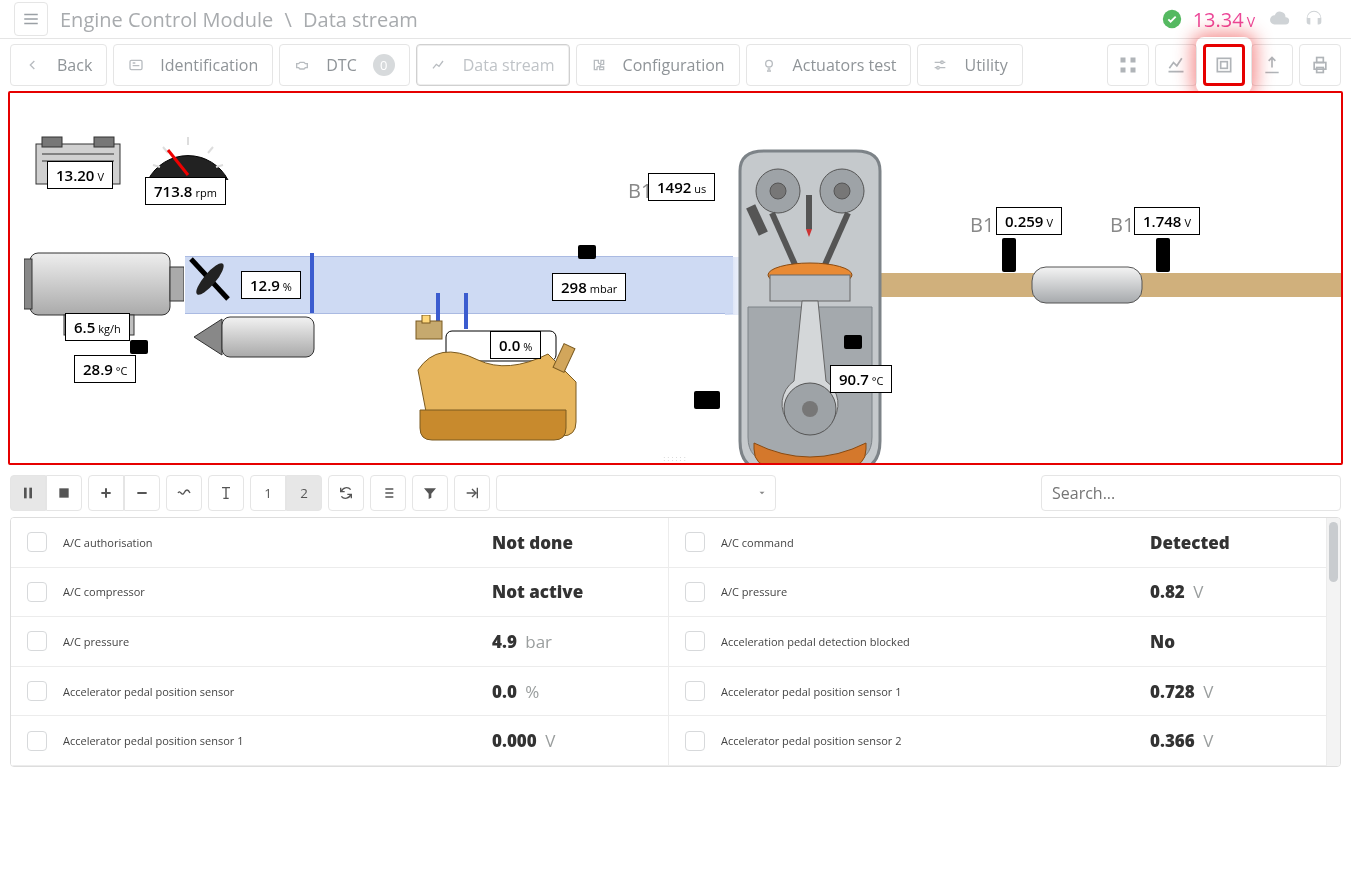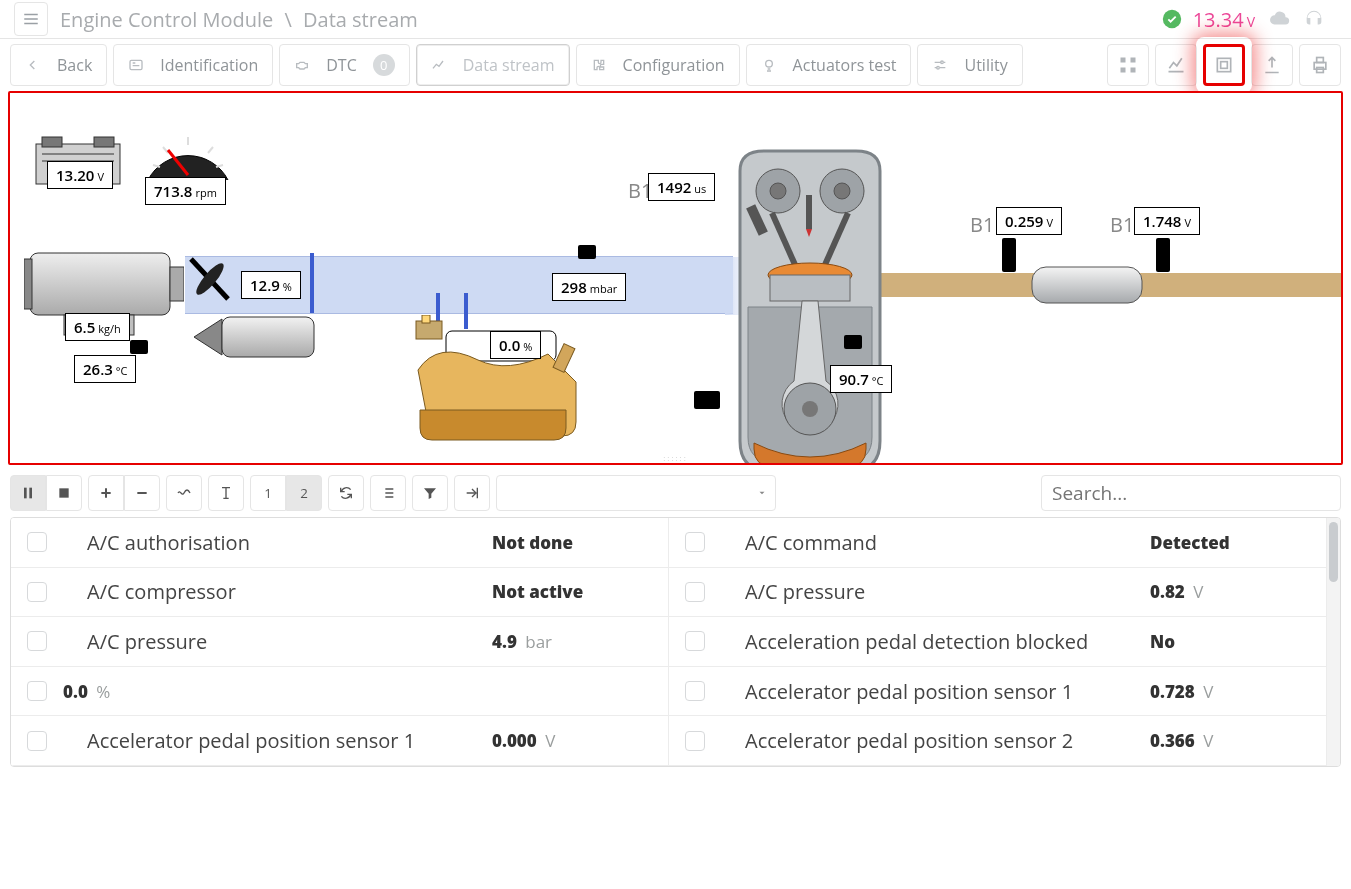--- a/index.html
+++ b/index.html
@@ -71,30 +71,30 @@
   .lbtn{width:36px;height:36px;border:1px solid var(--border);border-radius:4px;background:#fff;display:inline-flex;align-items:center;justify-content:center;color:#555;}
   .lbtn svg{width:16px;height:16px;}
   .lbtn.active{background:#e7e7e7;}
   .seg{display:flex;}
   .seg .lbtn{border-radius:0;}
   .seg .lbtn:first-child{border-radius:4px 0 0 4px;}
   .seg .lbtn:last-child{border-radius:0 4px 4px 0;}
   .combo{flex:0 0 280px;height:36px;border:1px solid var(--border);border-radius:4px;background:#fff;display:flex;align-items:center;padding:0 8px;color:#888;justify-content:flex-end;}
   .combo svg{width:10px;height:10px;}
   .listbar .flex{flex:1;}
-  .search{width:300px;height:36px;border:1px solid var(--border);border-radius:4px;padding:0 10px;font-size:19px;color:#666;}
+  .search{width:300px;height:36px;border:1px solid var(--border);border-radius:4px;padding:0 10px;font-size:16px;color:#666;}
 
   
   .grid{display:flex;margin:0 10px;border:1px solid var(--panel-border);border-radius:4px;height:250px;overflow:hidden;}
   .col{flex:1;display:flex;flex-direction:column;}
   .col:first-child{border-right:1px solid var(--row-border);}
   .row{display:flex;align-items:center;height:50px;padding:0 16px;border-bottom:1px solid var(--row-border);background:#fff;}
   .row:nth-child(odd){background:#fff;}
   .row .chk{width:20px;height:20px;border:1px solid #d7d9db;border-radius:4px;margin-right:16px;flex:0 0 20px;}
-  .row .nm{flex:1;font-size:20px;color:#444;margin-left:24px;}
+  .row .nm{flex:1;font-size:11px;color:#444;}
   .row .val{flex:0 0 160px;font-size:17px;color:#333;font-weight:600;}
   .row .val .u{color:#9a9e9e;font-weight:400;margin-left:4px;}
   .scrollbar{width:14px;background:#f3f3f3;border-left:1px solid var(--row-border);position:relative;}
   .scrollbar .thumb{position:absolute;left:2px;right:2px;top:4px;height:60px;background:#c9cccf;border-radius:6px;}
 </style>
 </head>
 <body>
 
 <div class="appbar">
   <button class="menu-btn">
@@ -267,21 +267,21 @@
             <stop offset="0" stop-color="#eee"></stop>
             <stop offset="1" stop-color="#aaa"></stop>
           </linearGradient>
         </defs>
     </svg>
     <div class="nub" style="left:120px;top:247px;"></div>
     <div class="dbox" style="left:55px;top:180px;margin-top:40px;">
       <span>6.5</span><span class="u">kg/h</span>
     </div>
     <div class="dbox" style="left:64px;top:262px;">
-      <span>26.3</span><span class="u">°C</span>
+      <span>28.9</span><span class="u">°C</span>
     </div>
 
     <svg class="svgpos" style="left:176px;top:158px;width:50px;height:60px" viewBox="0 0 50 60">
       <line x1="5" y1="8" x2="42" y2="48" stroke="#000" stroke-width="5"></line>
       <ellipse cx="24" cy="28" rx="6" ry="20" fill="#222" transform="rotate(40 24 28)"></ellipse>
     </svg>
     <svg class="svgpos" style="left:182px;top:216px;width:130px;height:56px" viewBox="0 0 130 56">
       <polygon points="2,28 30,10 30,46" fill="#888" stroke="#333"></polygon>
       <rect x="30" y="8" width="92" height="40" rx="8" fill="url(#g2)" stroke="#333"></rect>
       <defs>
@@ -462,20 +462,21 @@
         <span class="nm">A/C compressor</span>
         <span class="val"><b>Not active</b><span class="u"></span></span>
       </div>
       <div class="row">
         <span class="chk"></span>
         <span class="nm">A/C pressure</span>
         <span class="val"><b>4.9</b><span class="u"> bar</span></span>
       </div>
       <div class="row">
         <span class="chk"></span>
+        <span class="nm">Accelerator pedal position sensor</span>
         <span class="val"><b>0.0</b><span class="u"> %</span></span>
       </div>
       <div class="row">
         <span class="chk"></span>
         <span class="nm">Accelerator pedal position sensor 1</span>
         <span class="val"><b>0.000</b><span class="u"> V</span></span>
       </div>
     </div>
   <div class="col" id="col-right">
       <div class="row">

